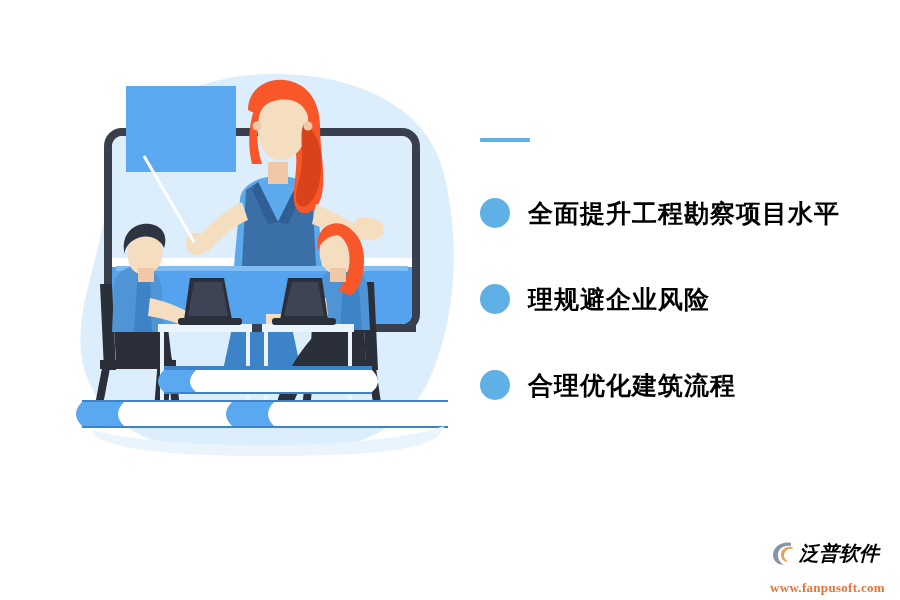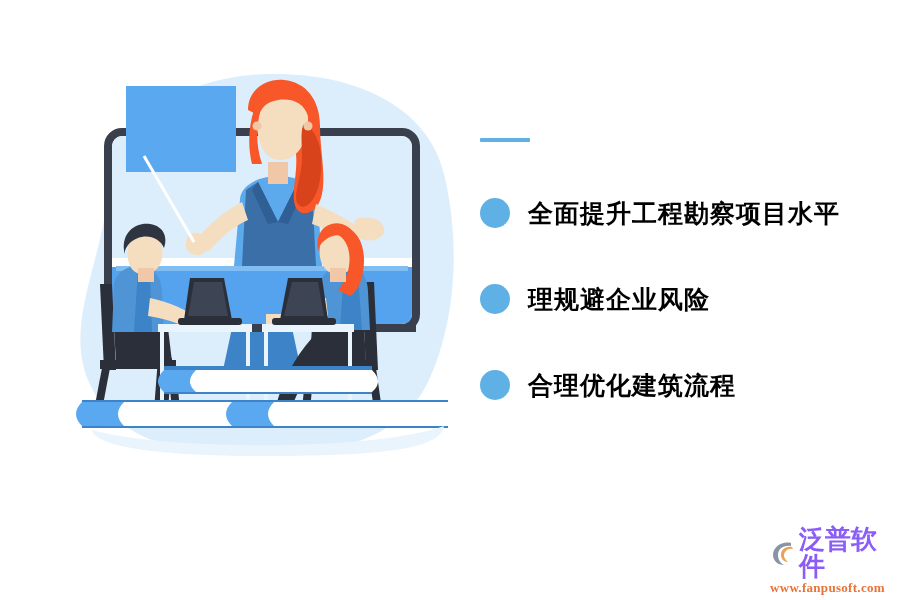--- a/index.html
+++ b/index.html
@@ -94,26 +94,27 @@
     align-items: center;
     height: 30px;
   }
   #logo-mark {
     width: 27px;
     height: 27px;
     flex: 0 0 27px;
     margin-right: 2px;
   }
   #logo-wordmark {
-    font-size: 26px;
+    font-size: 20px;
     font-weight: bold;
-    color: #8b5cf6;
+    color: #000000;
     letter-spacing: 0px;
     line-height: 27px;
     font-family: "DejaVu Sans", "Liberation Sans", sans-serif;
+    font-style: italic;
   }
   #logo-url {
     font-size: 13px;
     color: #E8733A;
     font-family: "Liberation Serif", "DejaVu Serif", serif;
     font-weight: bold;
     letter-spacing: 0.3px;
     margin-top: 12px;
     text-align: left;
   }

